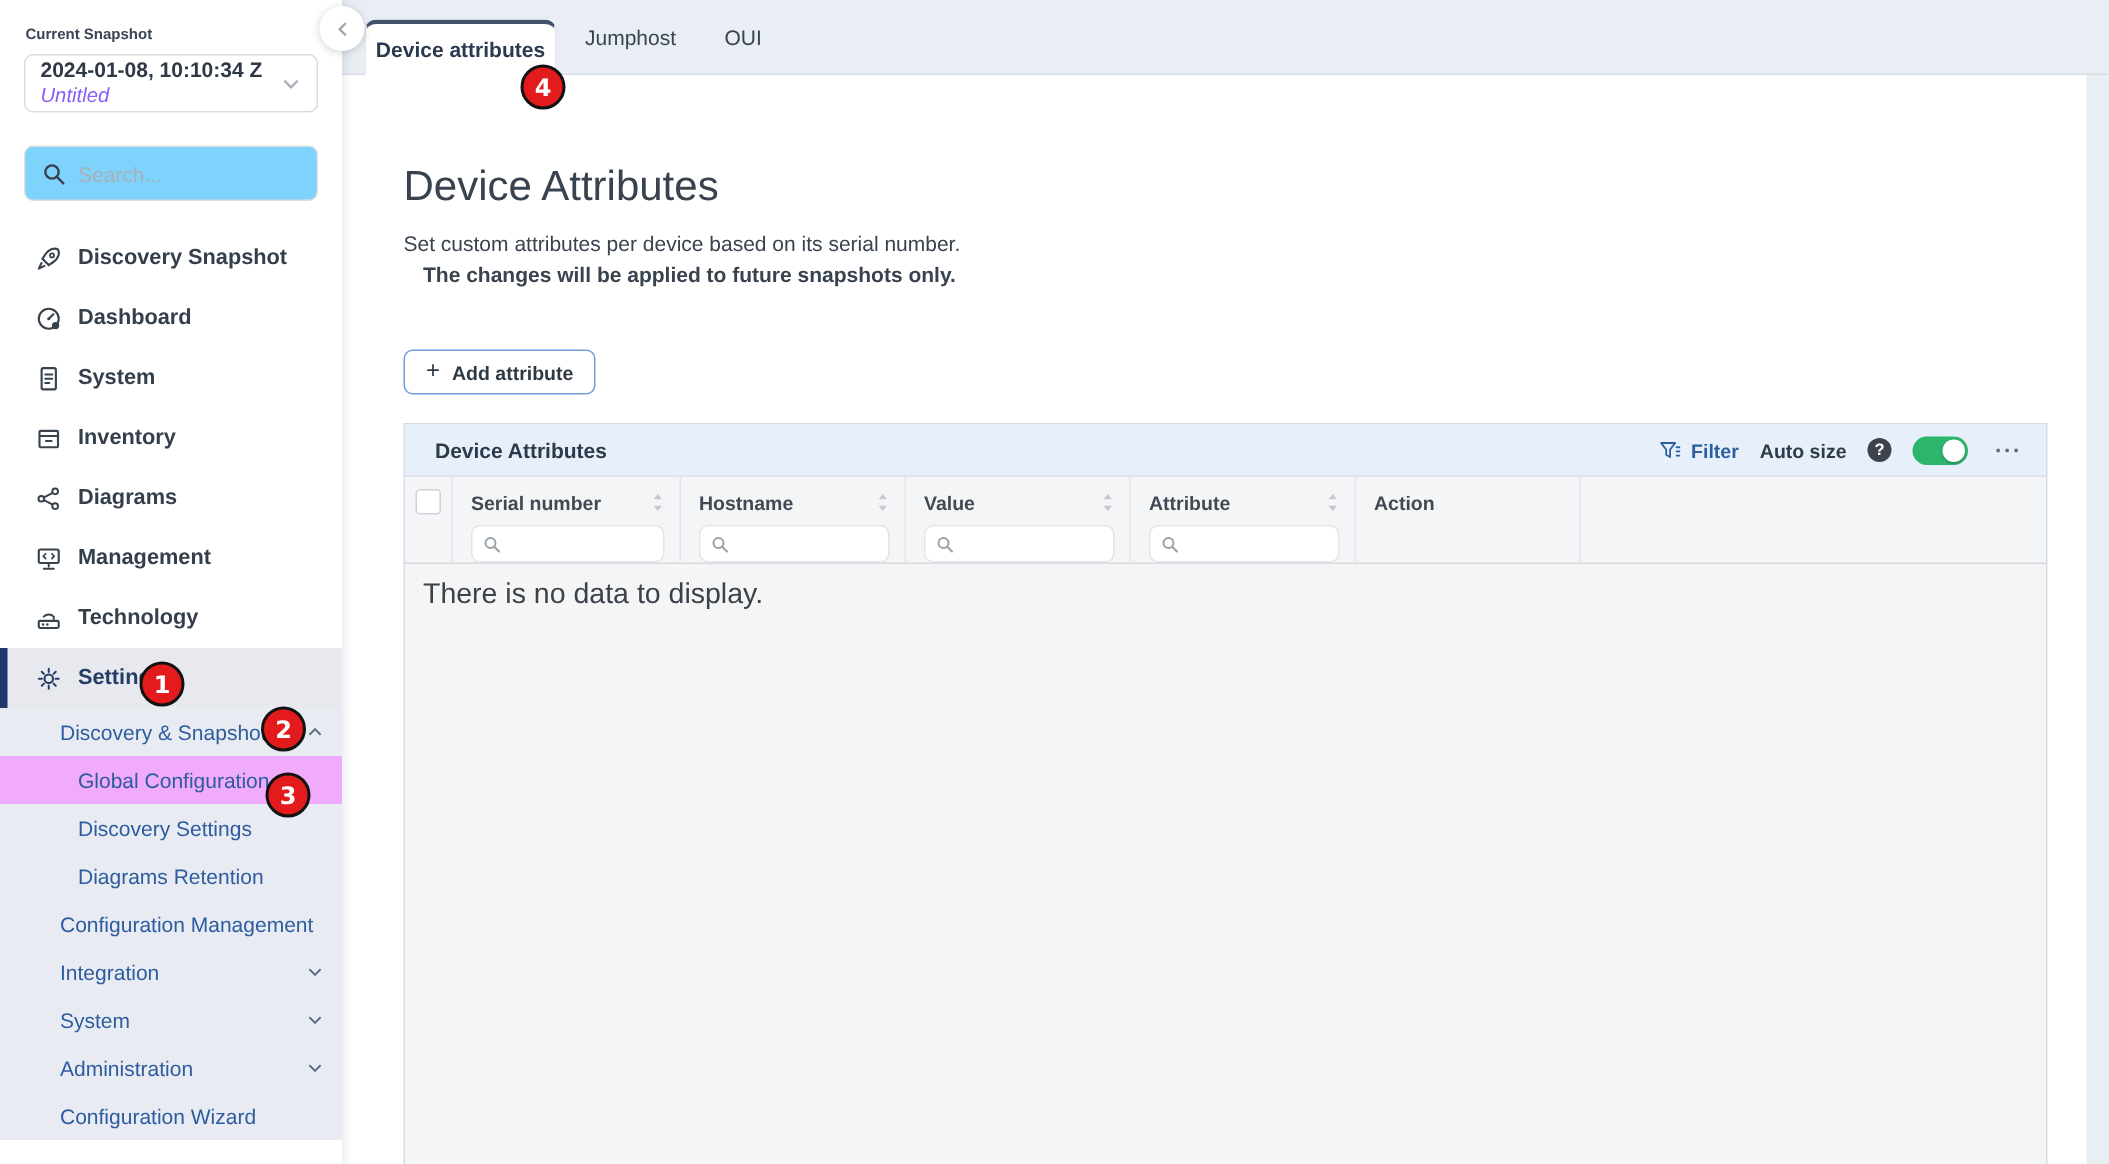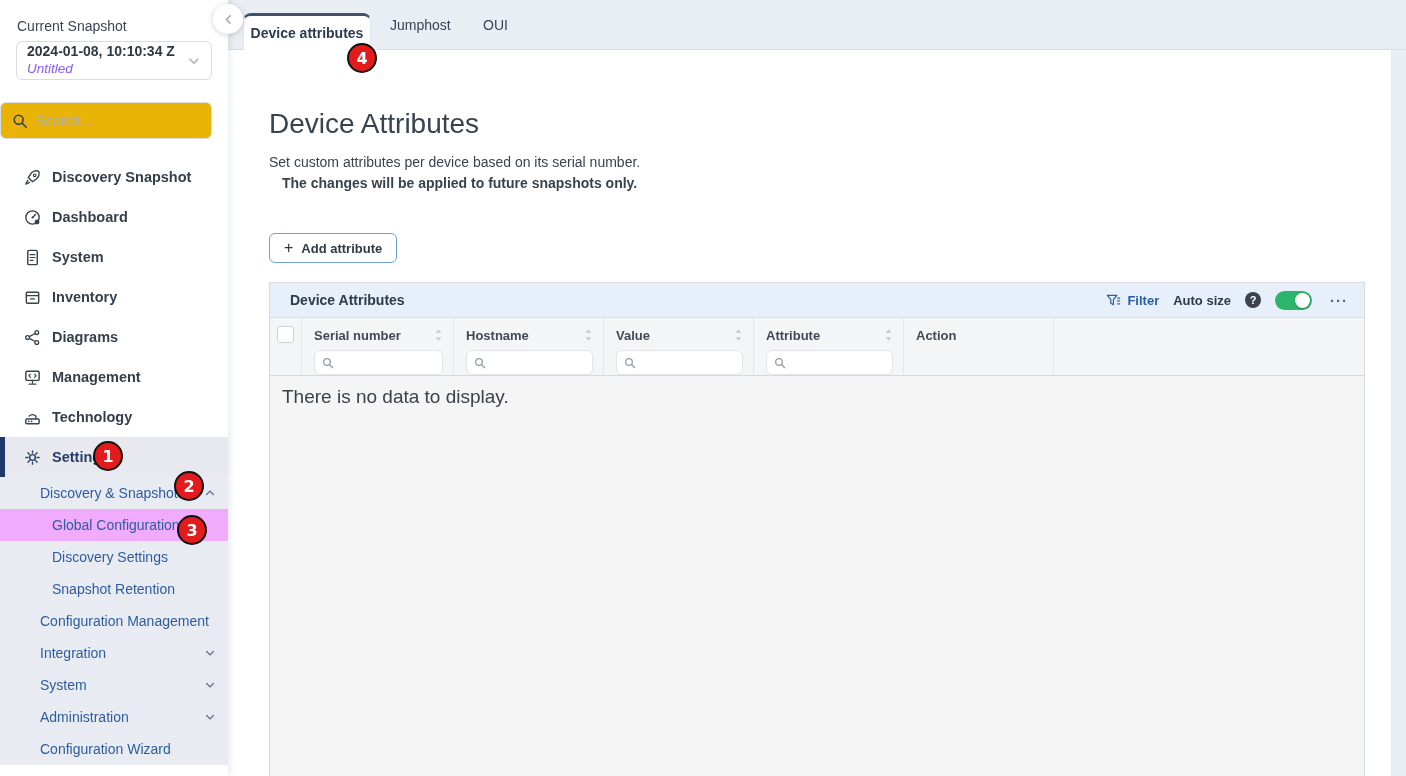--- a/index.html
+++ b/index.html
@@ -3,29 +3,29 @@
 <meta charset="utf-8">
 <style>
   * { margin:0; padding:0; box-sizing:border-box; }
   html,body { width:1406px; height:776px; overflow:hidden; background:#fff;
     font-family:"Liberation Sans","DejaVu Sans",sans-serif; color:#39434d; }
   svg { display:block; }
 
   
   .sidebar { position:absolute; left:0; top:0; width:228px; height:776px; background:#fff;
     box-shadow:2px 0 6px rgba(40,60,90,.10); z-index:3; }
-  .cs-label { margin:18px 0 0 17px; font-size:14px; font-weight:400; color:#3a4454; }
+  .cs-label { margin:18px 0 0 17px; font-size:10px; font-weight:700; color:#3a4454; }
   .snapshot-box { margin:7px 16px 0 16px; height:39px; border:1px solid #d9dde2; border-radius:6px;
     background:#fff; display:flex; align-items:center; padding:0 10px; cursor:pointer; }
   .snapshot-text { line-height:1.25; }
   .snapshot-date { font-size:14px; font-weight:700; color:#2f3945; }
   .snapshot-name { font-size:13.5px; font-style:italic; color:#8b5cf6; }
   .snapshot-box .chev { margin-left:auto; color:#aab1b9; }
-  .search-box { margin:22px 16px 0 0; height:37px; border:1px solid #d9dde2; border-radius:6px;
-    background:#eab308; display:flex; align-items:center; padding:0 11px; gap:8px; }
+  .search-box { margin:22px 16px 0 16px; height:37px; border:1px solid #d9dde2; border-radius:6px;
+    background:#7dd3fc; display:flex; align-items:center; padding:0 11px; gap:8px; }
   .search-box input { border:0; outline:0; flex:1; font-size:14px; color:#39434d; background:transparent;
     font-family:inherit; }
   .search-box input::placeholder { color:#a9b0b8; }
 
   .nav { margin-top:18px; }
   .nav-item { height:40px; display:flex; align-items:center; gap:10px; padding-left:23px;
     font-size:14.5px; font-weight:600; color:#353f4b; cursor:pointer; position:relative; }
   .nav-item .nicon { width:19px; height:19px; color:#39434d; flex:0 0 19px; }
   .nav-item.active { background:#e7e9ee; border-left:5px solid #20386b; padding-left:18px;
     color:#233d66; }
@@ -230,21 +230,21 @@
           </svg>
       </span>
     </div>
     <div class="sub-item lvl2 selected">
       <span>Global Configuration</span>
     </div>
     <div class="sub-item lvl2">
       <span>Discovery Settings</span>
     </div>
     <div class="sub-item lvl2">
-      <span>Snapshot Retention</span>
+      <span>Diagrams Retention</span>
     </div>
     <div class="sub-item">
       <span>Configuration Management</span>
     </div>
     <div class="sub-item">
       <span>Integration</span>
       <span class="chev">
         <svg width="12" height="12" viewBox="0 0 16 16">
             <path d="M3.5 6l4.5 4.5L12.5 6" fill="none" stroke="currentColor" stroke-width="1.7" stroke-linecap="round"></path>
           </svg>

